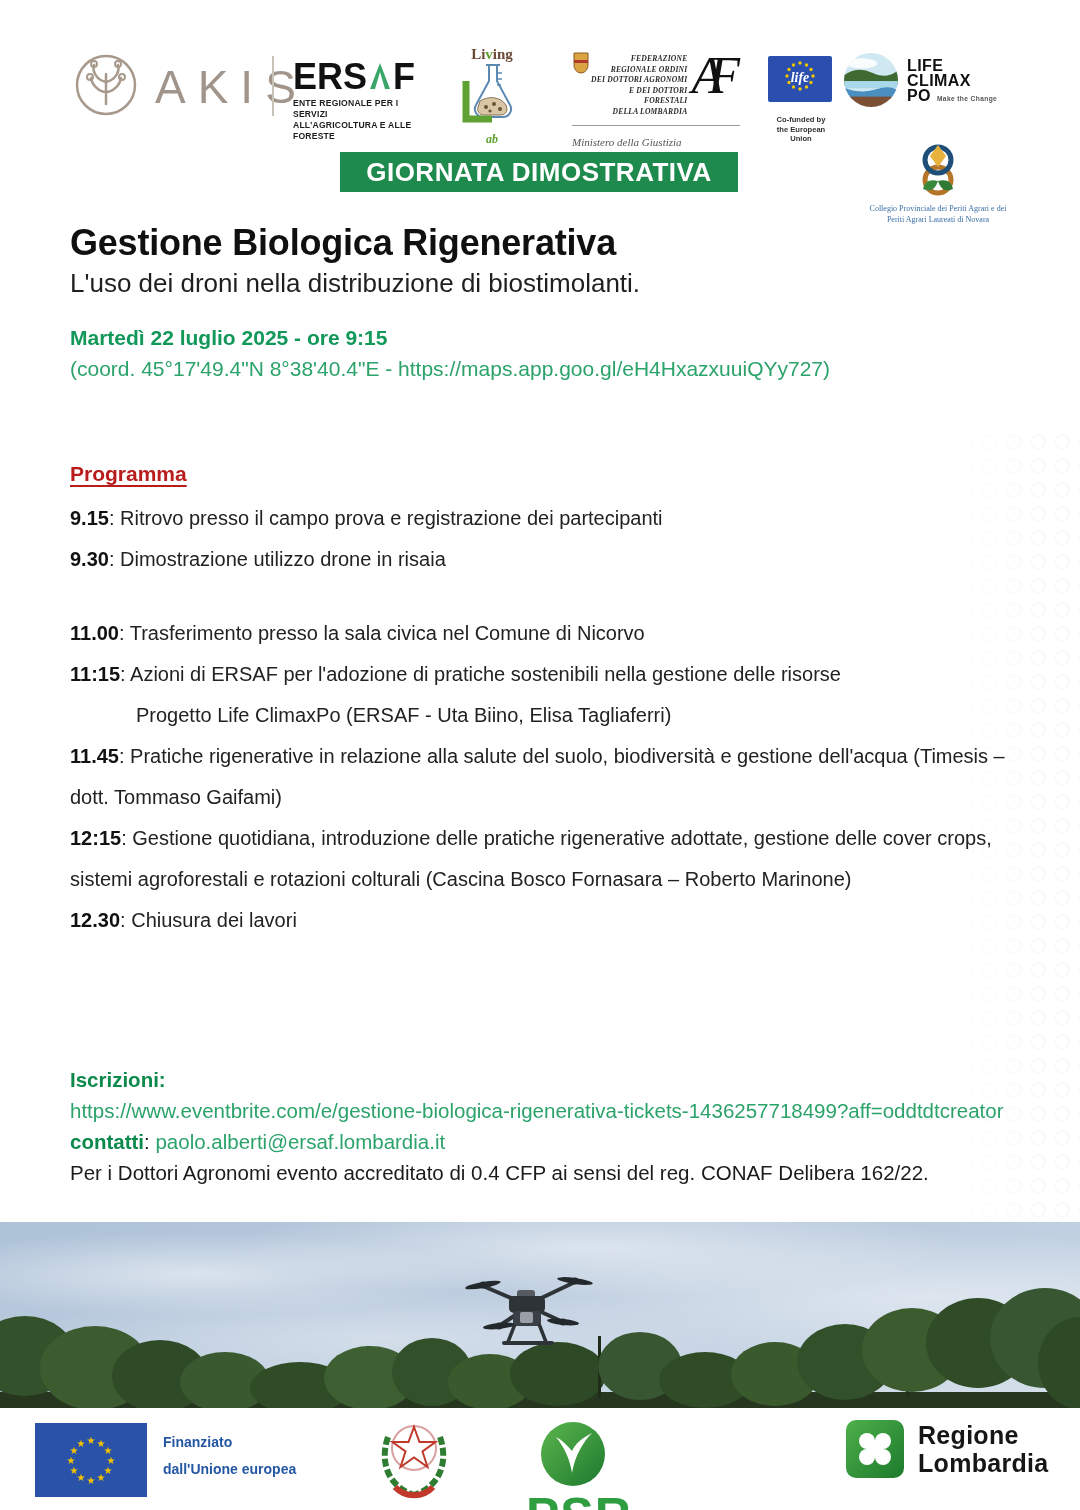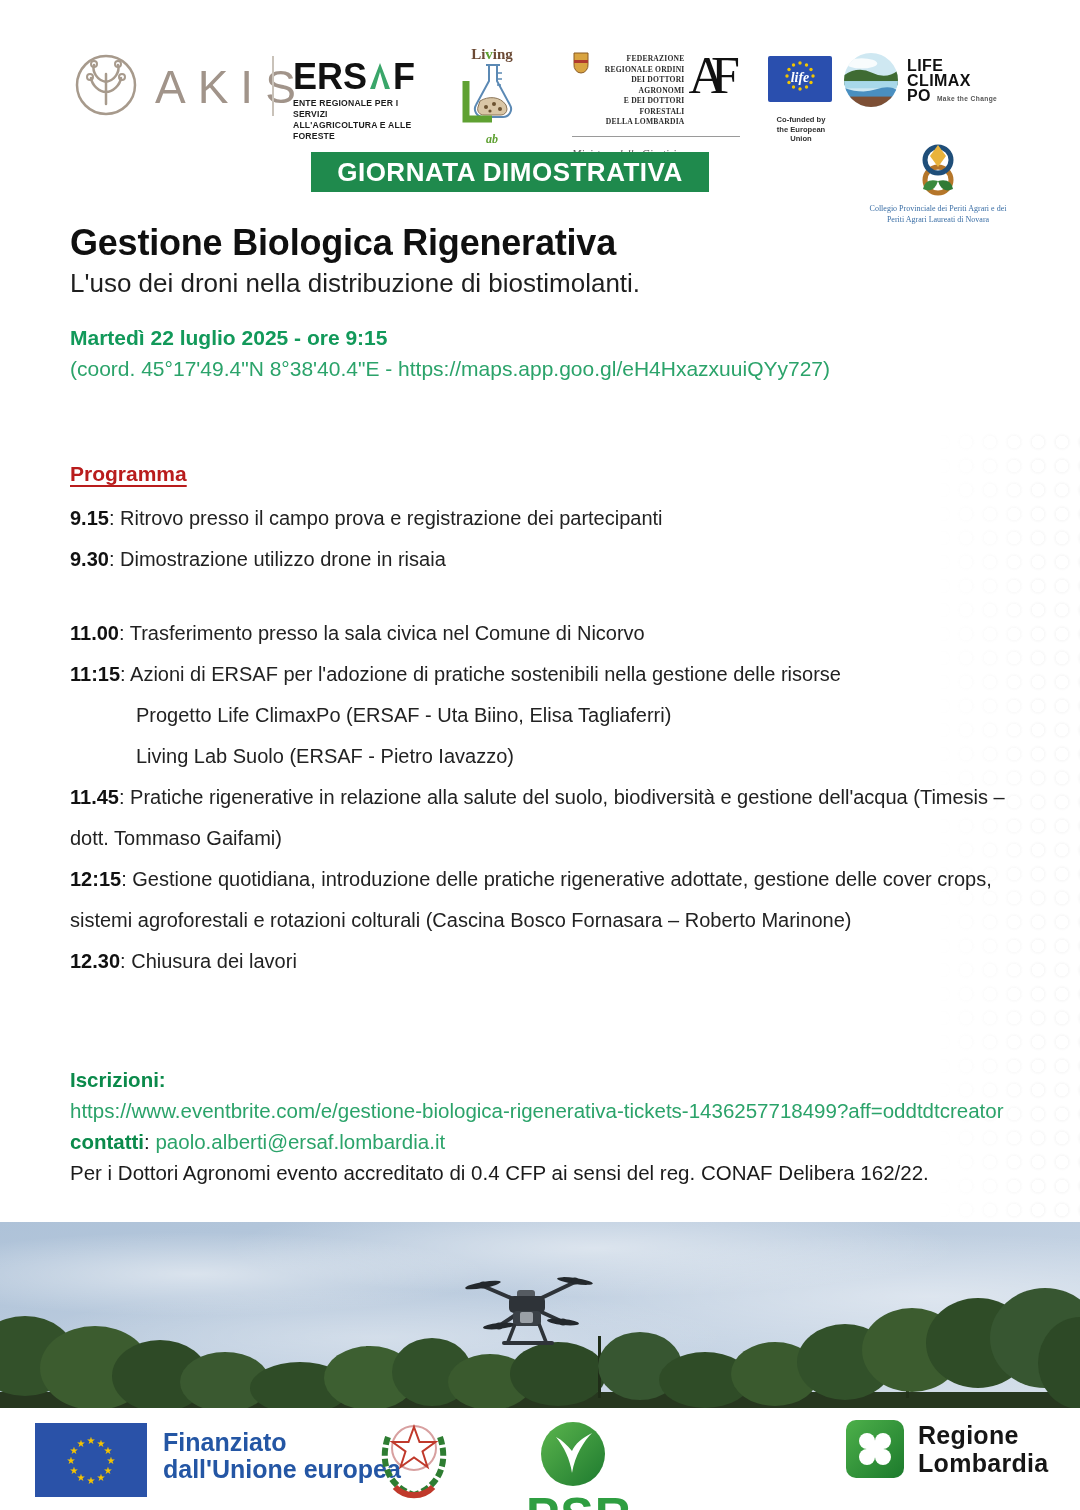--- a/index.html
+++ b/index.html
@@ -17,37 +17,37 @@
   .logo-divider{position:absolute;left:272px;top:56px;width:2px;height:60px;background:#c9c2b9;}
   .logo-ersaf{position:absolute;left:293px;top:60px;width:130px;}
   .ersaf-word{display:flex;align-items:flex-end;font-size:36px;font-weight:800;color:#111;line-height:34px;}
   .ersaf-word svg{margin:0 1px;}
   .ersaf-tag{font-size:8.6px;font-weight:700;color:#1c1c1c;letter-spacing:.2px;margin-top:4px;line-height:11px;}
   .logo-living{position:absolute;left:452px;top:46px;width:80px;text-align:center;}
   .living-word{font-family:"Liberation Serif",serif;font-weight:700;font-size:15px;color:#6b4a35;}
   .living-word .v{color:#5fa132;}
   .lab-script{font-family:"Liberation Serif",serif;font-style:italic;font-weight:700;font-size:12px;color:#5fa132;}
   .logo-fed{position:absolute;left:572px;top:52px;width:168px;}
-  .fed-top{display:flex;align-items:flex-start;}
+  .fed-top{display:flex;align-items:flex-start;font-style:italic;}
   .fed-lines{flex:1;text-align:right;font-family:"Liberation Serif",serif;font-weight:700;
              font-size:7.6px;line-height:10.5px;color:#2b2b2b;letter-spacing:.2px;padding-top:2px;}
   .af-monogram{font-family:"Liberation Serif",serif;font-size:52px;line-height:48px;color:#111;margin-left:4px;}
   .af-monogram .f{margin-left:-15px;}
   .fed-rule{height:1px;background:#9a9a9a;margin-top:8px;}
   .fed-ministry{font-family:"Liberation Serif",serif;font-style:italic;font-size:11px;color:#555;margin-top:10px;}
   .logo-eulife{position:absolute;left:768px;top:56px;width:66px;text-align:center;}
   .eulife-flag{position:relative;width:64px;height:46px;background:#2a4fae;border-radius:2px;}
   .eulife-flag .life-script{position:absolute;left:0;right:0;top:14px;color:#fff;
       font-family:"Liberation Serif",serif;font-style:italic;font-weight:700;font-size:14px;}
   .eulife-cap{font-size:7.6px;font-weight:700;color:#333;line-height:9.5px;margin-top:13px;}
   .logo-climax{position:absolute;left:843px;top:52px;display:flex;align-items:center;gap:8px;}
   .climax-words{font-size:16px;font-weight:800;line-height:15px;color:#101010;letter-spacing:.4px;}
   .climax-tag{font-size:6.6px;color:#555;font-weight:600;margin-top:2px;}
   
-  .banner{position:absolute;left:311px;top:152px;width:398px;height:40px;background:#1f8a4d;
+  .banner{position:absolute;left:340px;top:152px;width:398px;height:40px;background:#1f8a4d;
           display:flex;align-items:center;justify-content:center;color:#fff;font-size:26px;
           font-weight:800;letter-spacing:.5px;}
   .collegio{position:absolute;left:858px;top:140px;width:160px;text-align:center;}
   .collegio-cap{font-family:"Liberation Serif",serif;font-size:8px;line-height:10.5px;color:#3a6ea5;}
   
   .title{position:absolute;left:70px;top:222px;font-size:36px;font-weight:800;color:#101010;letter-spacing:-.2px;}
   .subtitle{position:absolute;left:70px;top:268px;font-size:26px;color:#1f1f1f;}
   .event-info{position:absolute;left:70px;top:322px;font-size:21px;line-height:31px;color:#2ba36a;}
   .event-info .dt{font-weight:700;color:#12995a;}
   .event-info a{color:#2ba36a;text-decoration:none;}
@@ -72,21 +72,21 @@
   .photo::before{content:"";position:absolute;inset:0;
     background:radial-gradient(ellipse 420px 60px at 18% 28%,rgba(255,255,255,.5),transparent 70%),
                radial-gradient(ellipse 520px 70px at 55% 14%,rgba(255,255,255,.5),transparent 70%),
                radial-gradient(ellipse 600px 90px at 86% 40%,rgba(255,255,255,.42),transparent 70%),
                radial-gradient(ellipse 500px 70px at 35% 62%,rgba(255,255,255,.32),transparent 70%);}
   .trees{position:absolute;left:0;bottom:0;width:1080px;height:120px;}
   .drone{position:absolute;left:463px;top:42px;width:134px;height:92px;}
   
   .footer{position:absolute;left:0;top:1408px;width:1080px;height:102px;background:#fff;}
   .eu-flag{position:absolute;left:35px;top:15px;width:112px;height:74px;background:#2a52a8;}
-  .eu-text{position:absolute;left:163px;top:21px;font-size:25px;font-weight:700;color:#2456a4;line-height:27px;}
+  .eu-text{position:absolute;left:163px;top:21px;font-size:14px;font-weight:700;color:#2456a4;line-height:27px;}
   .emblem{position:absolute;left:375px;top:3px;}
   .psr{position:absolute;left:514px;top:13px;display:flex;align-items:center;flex-direction:column;}
   .psr-word{font-size:50px;font-weight:800;color:#2f9e41;letter-spacing:1px;margin-left:12px;line-height:50px;}
   .psr-stack{margin-left:10px;padding-top:2px;}
   .psr-region{font-size:14px;font-weight:800;color:#1f7a33;letter-spacing:.4px;}
   .psr-tag{font-size:10.5px;font-weight:600;color:#7c8c7d;letter-spacing:.3px;line-height:13px;}
   .regione{position:absolute;left:846px;top:12px;display:flex;align-items:center;}
   .reg-square{width:58px;height:58px;border-radius:10px;background:linear-gradient(135deg,#4db04a,#1c7a2c);
               display:flex;align-items:center;justify-content:center;}
   .regione-text{margin-left:14px;font-size:25px;font-weight:600;color:#161616;line-height:28px;letter-spacing:.3px;}
@@ -248,21 +248,20 @@
     <div><span>(coord. 45°17'49.4"N 8°38'40.4"E  - </span><a href="#">https://maps.app.goo.gl/eH4HxazxuuiQYy727</a><span>)</span></div>
   </div>
 
   <h2 class="prog-head" style="margin:0;">Programma</h2>
   <div class="program">
     <p><strong>9.15</strong><span>: </span><span>Ritrovo presso il campo prova e registrazione dei partecipanti</span></p>
     <p><strong>9.30</strong><span>: </span><span>Dimostrazione utilizzo drone in risaia</span></p>
     <p class="gap"><strong>11.00</strong><span>: </span><span>Trasferimento presso la sala civica nel Comune di Nicorvo</span></p>
     <p><strong>11:15</strong><span>: </span><span>Azioni di ERSAF per l'adozione di pratiche sostenibili nella gestione delle risorse</span></p>
     <p class="indent"><strong></strong><span></span><span>Progetto Life ClimaxPo (ERSAF - Uta Biino, Elisa Tagliaferri)</span></p>
-    <p class="indent"><strong></strong><span></span><span>Living Lab Suolo (ERSAF - Pietro Iavazzo)</span></p>
     <p><strong>11.45</strong><span>: </span><span>Pratiche rigenerative in relazione alla salute del suolo, biodiversità e gestione dell'acqua  (Timesis – dott. Tommaso Gaifami)</span></p>
     <p><strong>12:15</strong><span>: </span><span>Gestione quotidiana, introduzione delle pratiche rigenerative adottate, gestione delle cover crops, sistemi agroforestali e rotazioni colturali (Cascina Bosco Fornasara – Roberto Marinone)</span></p>
     <p><strong>12.30</strong><span>: </span><span>Chiusura dei lavori</span></p>
   </div>
 
   <div class="registration">
     <div class="reg-head">Iscrizioni:</div>
     <div><a href="#" class="reg-url">https://www.eventbrite.com/e/gestione-biologica-rigenerativa-tickets-1436257718499?aff=oddtdtcreator</a></div>
     <div class="reg-contact"><b>contatti</b><span>: </span><a href="#" class="reg-email">paolo.alberti@ersaf.lombardia.it</a></div>
     <div class="reg-accred">Per i Dottori Agronomi evento accreditato di 0.4 CFP ai sensi del reg. CONAF Delibera 162/22.</div>

